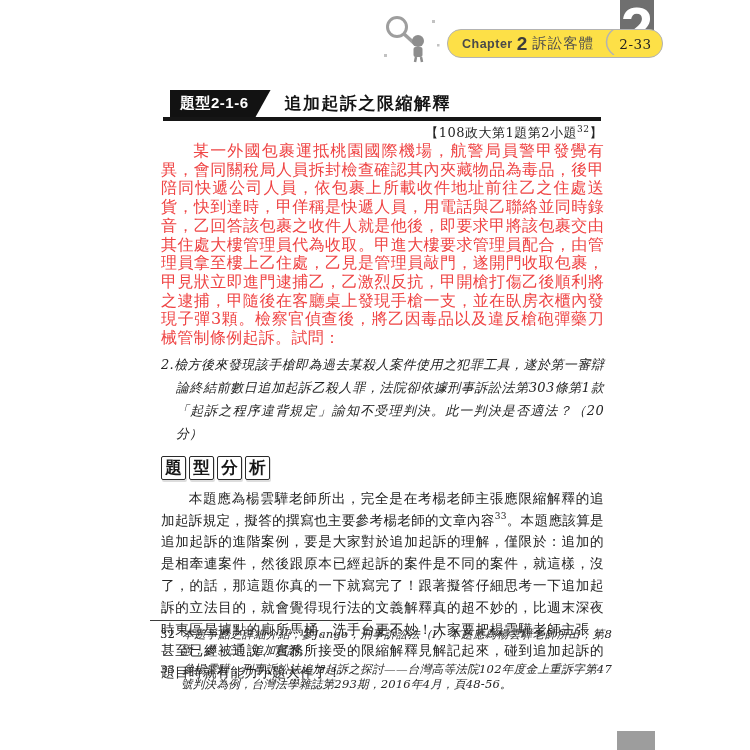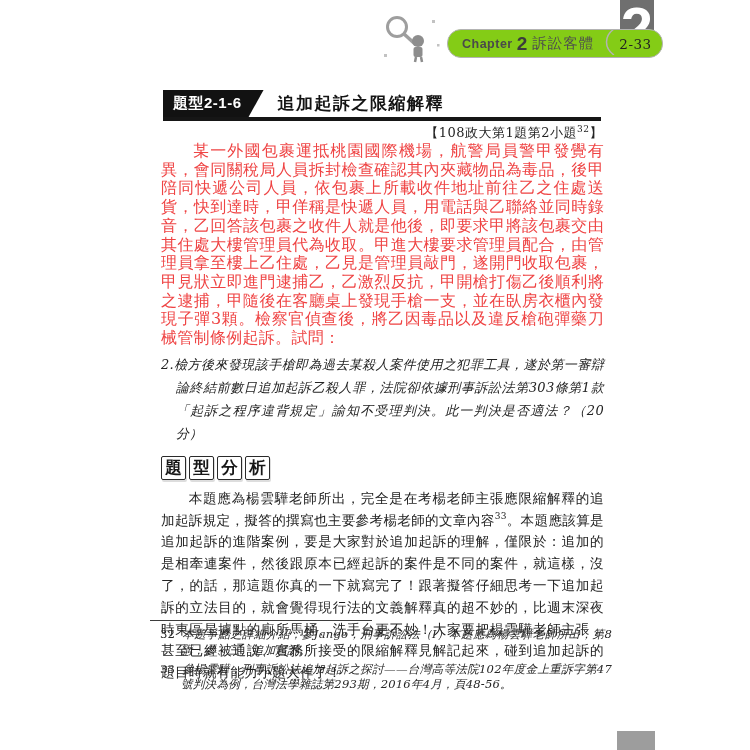--- a/index.html
+++ b/index.html
@@ -15,32 +15,32 @@
     background:#6f6f6f;overflow:hidden;text-align:center;
   }
   .chapter-tab span{
     font-family:"Liberation Sans",sans-serif;font-weight:bold;
     font-size:58px;line-height:56px;color:#ffffff;display:block;
   }
   .mascot{position:absolute;left:382px;top:14px;}
   .header-ribbon{
     position:absolute;left:447px;top:29px;height:27px;
     border:1.5px solid #b3b3b3;border-radius:14px;
-    display:flex;align-items:center;background:#84cc16;
+    display:flex;align-items:center;background:#fde047;
     padding:0 10px 0 14px;
   }
   .hr-chapter{font-family:"Liberation Sans",sans-serif;font-weight:bold;
     font-size:12.5px;color:#4a4a4a;letter-spacing:.5px;}
   .hr-num{font-family:"Liberation Sans",sans-serif;font-weight:bold;
     font-size:19px;color:#3c3c3c;margin:0 5px 0 4px;}
   .hr-title{font-weight:normal;font-size:14.5px;color:#4e4e4e;letter-spacing:1px;}
   .hr-divider{margin:0 4px 0 8px;}
   .hr-page{font-size:13.5px;color:#222;letter-spacing:.5px;}
   
-  .title-row{position:absolute;left:163px;top:90px;width:440px;display:flex;align-items:center;}
+  .title-row{position:absolute;left:170px;top:90px;width:440px;display:flex;align-items:center;}
   .title-flag{
     background:#121212;color:#fff;font-weight:bold;font-size:15px;
     font-family:"Liberation Sans",sans-serif;letter-spacing:.5px;
     padding:4px 22px 4px 10px;
     clip-path:polygon(0 0,100% 0,calc(100% - 15px) 100%,0 100%);
   }
   .title-text{font-weight:bold;font-size:17px;color:#141414;
     letter-spacing:1.5px;margin-left:14px;}
   .title-underline{position:absolute;left:163px;top:117px;width:438px;height:3.5px;background:#161616;}
   

